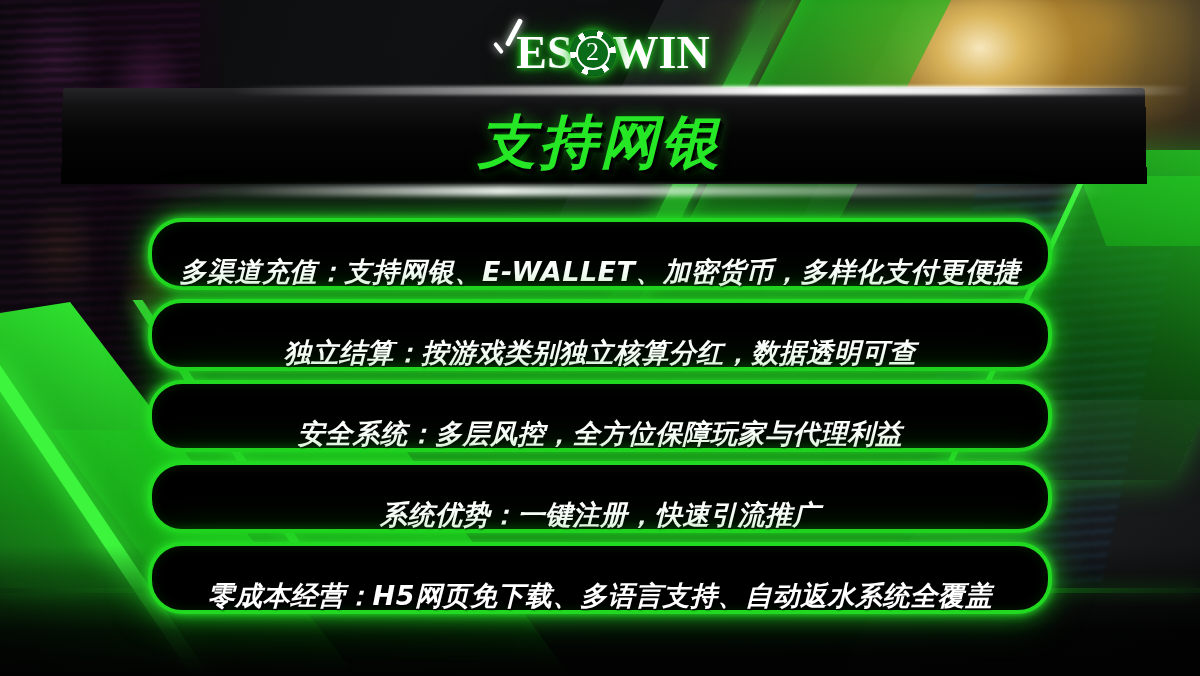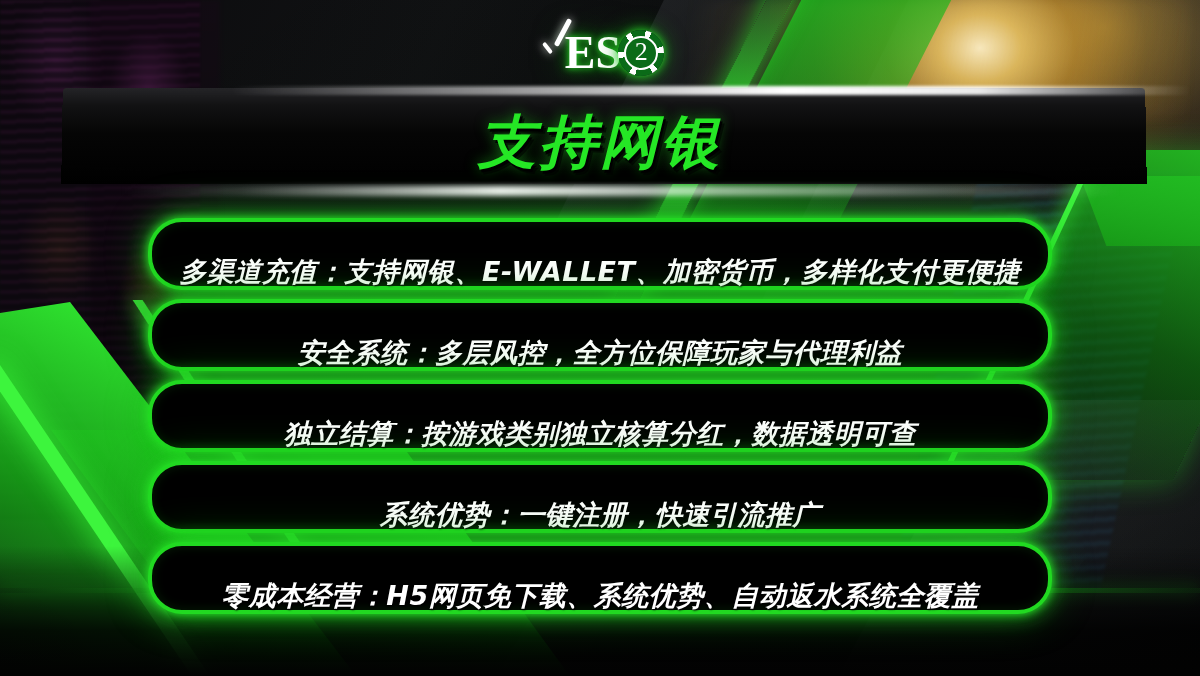--- a/index.html
+++ b/index.html
@@ -378,38 +378,39 @@
 
   <div class="vignette-bottom"></div>
   <div class="vignette-edges"></div>
 
   <div class="logo">
     <span class="logo-check"></span>
     <span class="logo-text">ES</span>
     <span class="logo-chip">
       <span>2</span>
     </span>
+    <span class="logo-text">WIN</span>
   </div>
 
   <div class="banner"></div>
   <div class="banner-top-shine"></div>
   <div class="banner-bottom-shine"></div>
   <div class="banner-title">支持网银</div>
 
   <div class="pill-list">
     <div class="pill">
       <span class="pill-text">多渠道充值：支持网银、E-WALLET、加密货币，多样化支付更便捷</span>
     </div>
     <div class="pill">
-      <span class="pill-text">安全系统：多层风控，全方位保障玩家与代理利益</span>
+      <span class="pill-text">独立结算：按游戏类别独立核算分红，数据透明可查</span>
     </div>
     <div class="pill">
-      <span class="pill-text">独立结算：按游戏类别独立核算分红，数据透明可查</span>
+      <span class="pill-text">安全系统：多层风控，全方位保障玩家与代理利益</span>
     </div>
     <div class="pill">
       <span class="pill-text">系统优势：一键注册，快速引流推广</span>
     </div>
     <div class="pill">
-      <span class="pill-text">零成本经营：H5网页免下载、系统优势、自动返水系统全覆盖</span>
+      <span class="pill-text">零成本经营：H5网页免下载、多语言支持、自动返水系统全覆盖</span>
     </div>
   </div>
 
 </div>
 
 </body></html>

